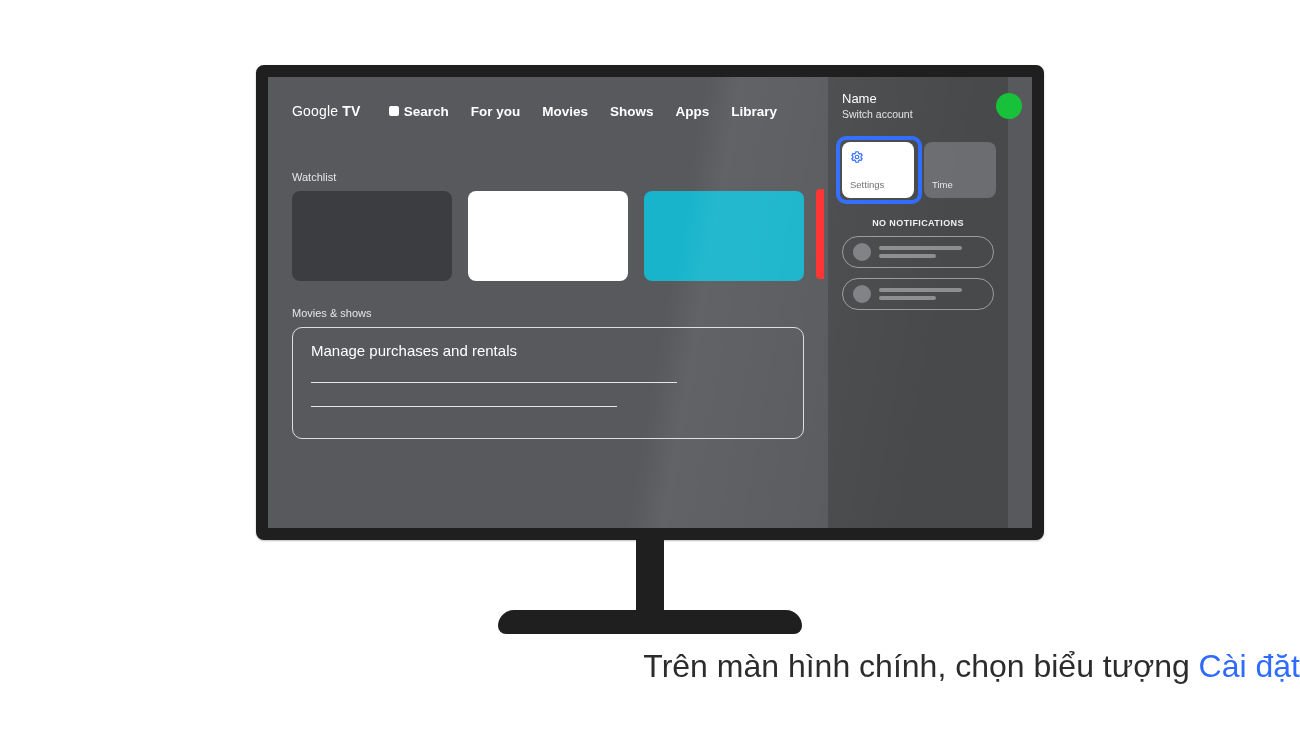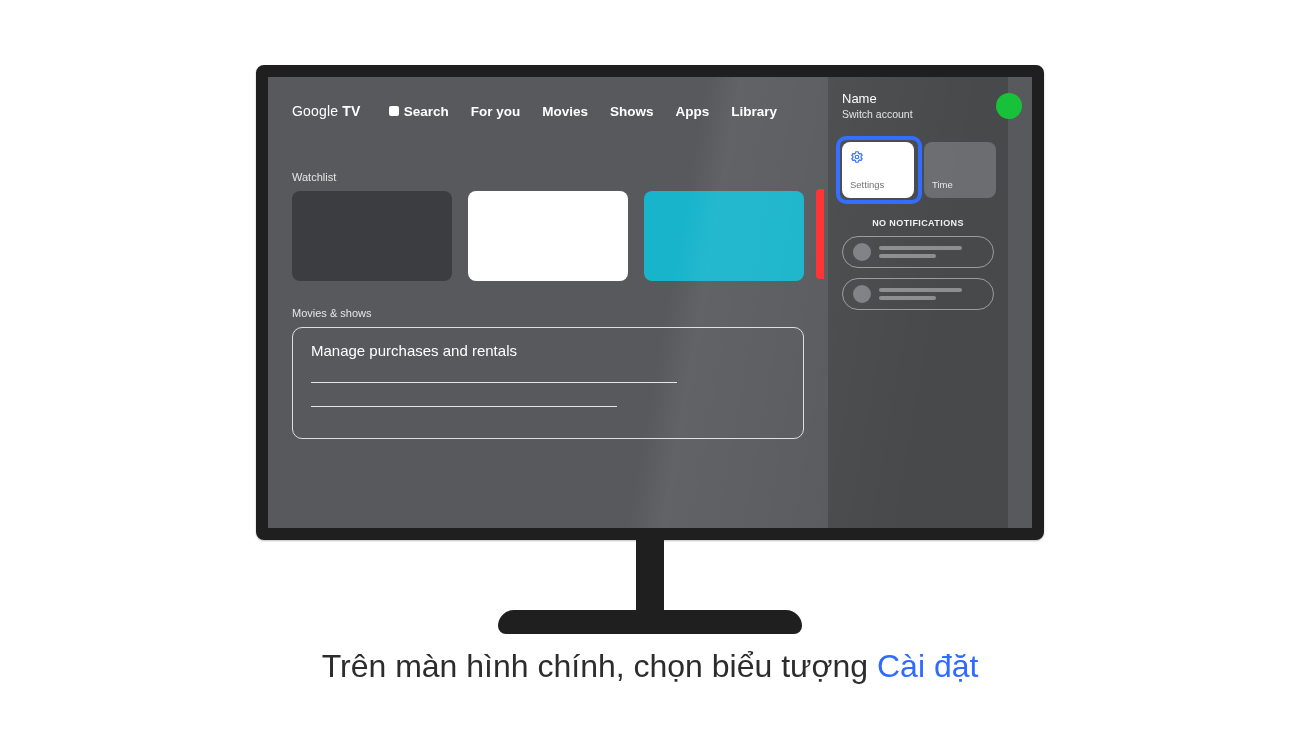--- a/index.html
+++ b/index.html
@@ -179,21 +179,21 @@
     background: #7e8083;
     flex-shrink:0;
   }
   .notif .lines { display:flex; flex-direction:column; gap:4px; flex:1;}
   .notif .l1 { width: 80%; height: 4px; background: #8c8e90; border-radius: 2px;}
   .notif .l2 { width: 55%; height: 4px; background: #8c8e90; border-radius: 2px;}
   
   .caption {
     position: absolute;
     left: 0; right: 0; top: 648px;
-    text-align: center;
+    text-align: right;
     font-size: 32px;
     color: #2c2c2c;
   }
   .caption .blue { color: #2f6bff; }
 </style>
 </head>
 <body>
 
 <div class="stage">
   <div class="tv-frame">

